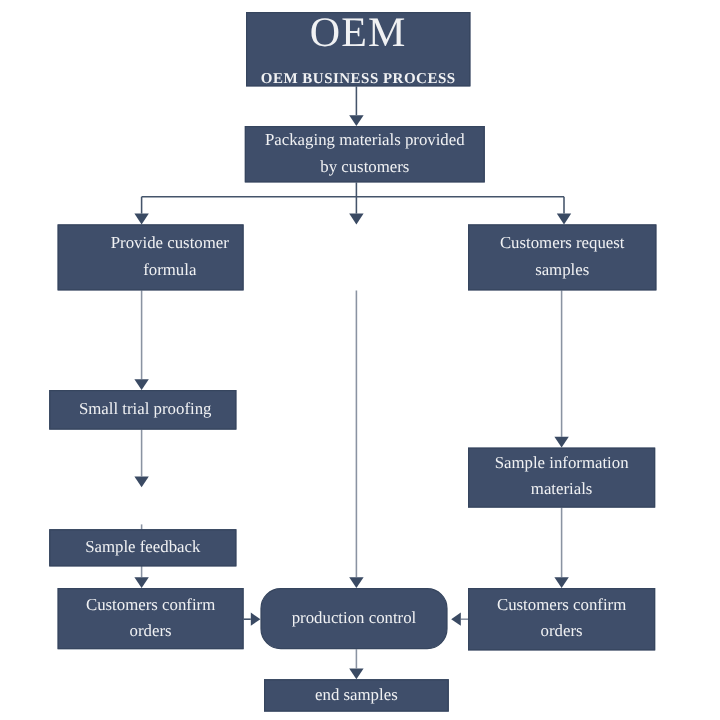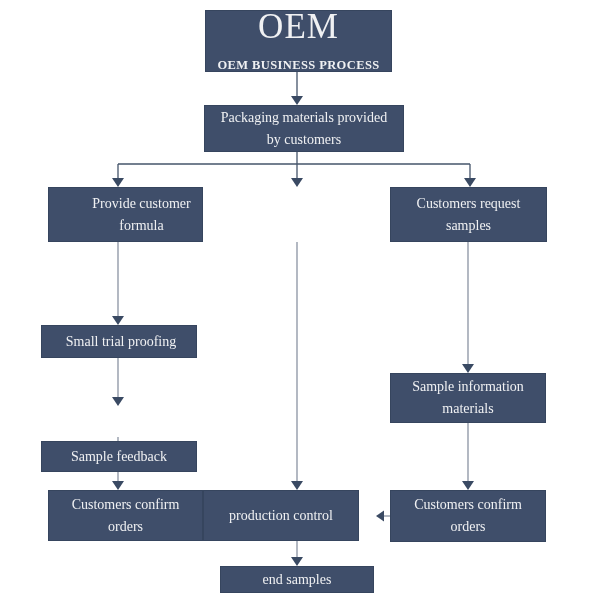--- a/index.html
+++ b/index.html
@@ -52,21 +52,21 @@
     font-size:12.5px; font-weight:bold; letter-spacing:0.4px; line-height:1.2;
     margin-top:0;
   }
   .node-packaging     { left:204px; top:105px; width:200px; height:47px; }
   .node-formula       { left:48px;  top:187px; width:155px; height:55px;padding-left:40px; }
   .node-semi          { left:210px; top:187px; width:172px; height:55px; }
   .node-request       { left:390px; top:187px; width:157px; height:55px;text-align:center; }
   .node-trial         { left:41px;  top:325px; width:156px; height:33px;padding-left:12px; }
   .node-feedback      { left:41px;  top:406px; width:156px; height:31px;margin-top:35px; }
   .node-confirm-left  { left:48px;  top:490px; width:155px; height:51px; }
-  .node-production    { left:203px; top:490px; width:156px; height:51px; }
+  .node-production    { left:217px; top:490px; width:156px; height:51px;border-radius:17px; }
   .node-sample-info   { left:390px; top:373px; width:156px; height:50px; }
   .node-confirm-right { left:390px; top:490px; width:156px; height:52px; }
   .node-end-product   { left:220px; top:566px; width:154px; height:27px; }
 </style>
 </head>
 <body>
 
 <div class="canvas">
 
   <svg class="connectors" viewBox="0 0 600 600" xmlns="http://www.w3.org/2000/svg">

